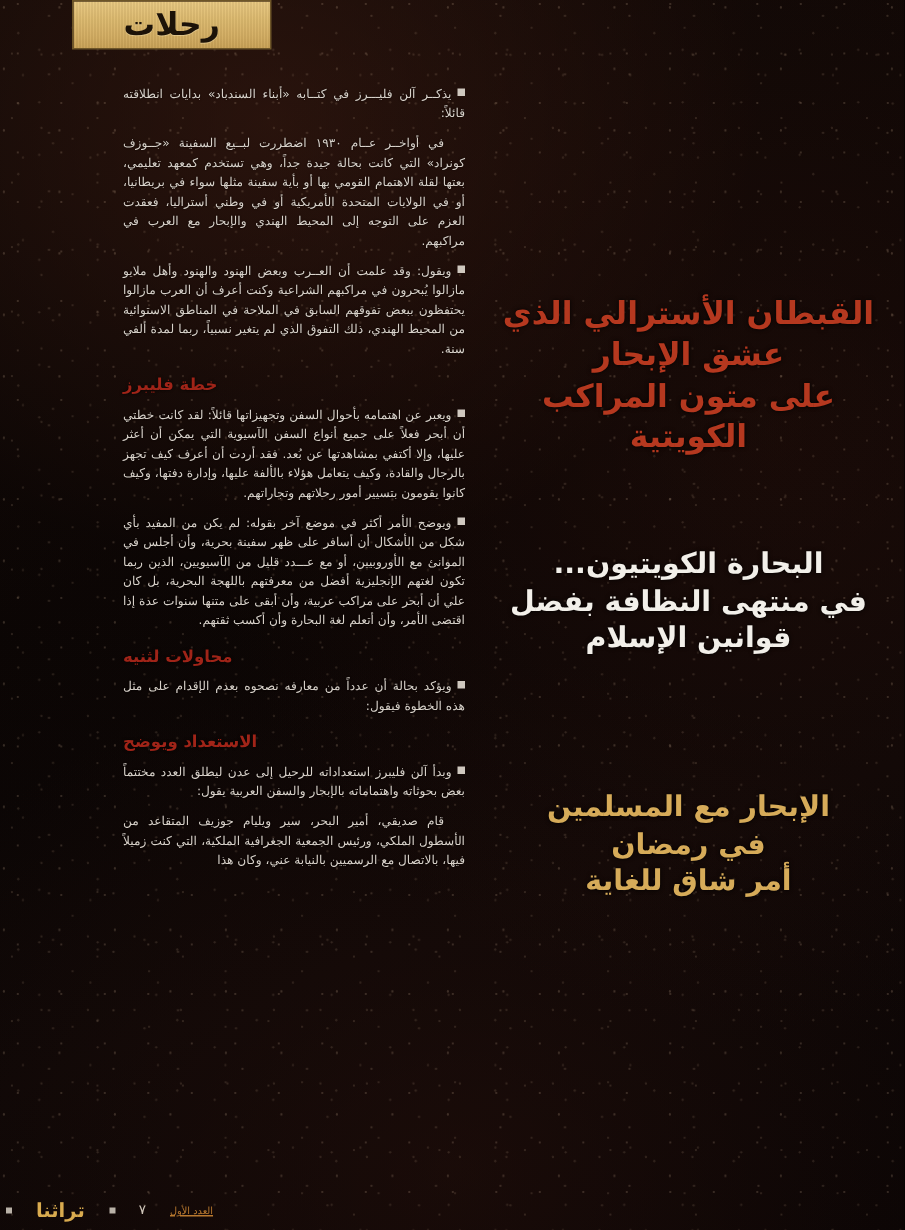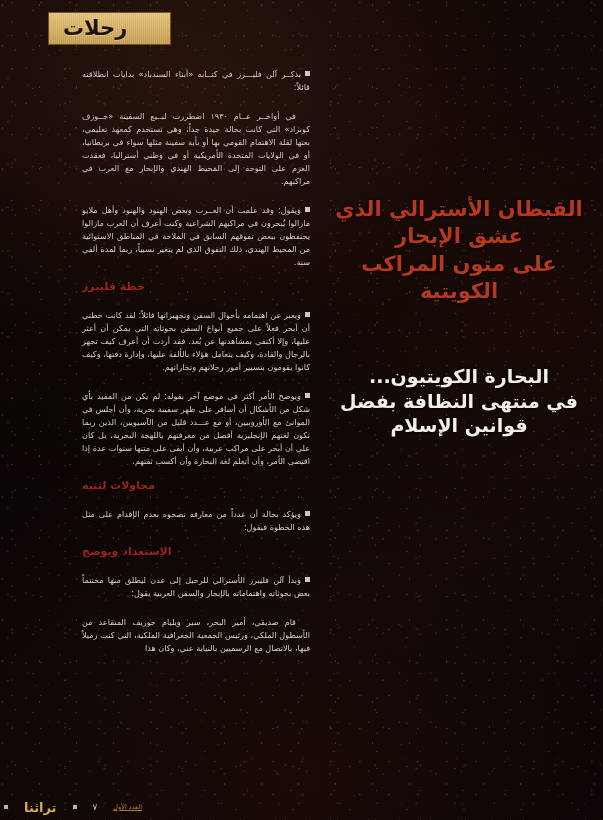--- a/index.html
+++ b/index.html
@@ -46,31 +46,31 @@
       radial-gradient(circle at 67% 95%, rgba(210,180,150,0.30) 0.5px, transparent 1px),
       radial-gradient(circle at 95% 50%, rgba(200,170,140,0.28) 0.6px, transparent 1px);
     background-size: 37px 41px, 53px 47px, 29px 33px, 61px 59px, 43px 39px,
                      31px 49px, 57px 43px, 45px 55px, 39px 35px, 51px 37px;
   }
 
   
   #masthead {
     position: absolute;
     left: 48px;
-    top: 12px;
-    width: 123px;
+    top: 0px;
+    width: 133px;
     height: 33px;
     background:
       repeating-linear-gradient(90deg, rgba(0,0,0,0.05) 0 1px, rgba(255,255,255,0.03) 1px 2px),
       linear-gradient(180deg, #e8c881 0%, #dcb96e 40%, #d3ad62 75%, #c9a257 100%);
     border: 1px solid #6d5528;
     box-sizing: border-box;
     display: flex;
     align-items: center;
-    justify-content: flex-end;
+    justify-content: center;
     padding: 0 14px;
   }
   #masthead .mast-text {
     font-family: "DejaVu Sans", "Liberation Sans", sans-serif;
     font-size: 21px;
     font-weight: bold;
     color: #1c1208;
     letter-spacing: -1px;
     line-height: 1;
     text-shadow: 0 1px 0 rgba(255,240,200,0.35);
@@ -82,21 +82,21 @@
     right: 293px;          
     top: 52px;
     width: 228px;
     direction: rtl;
     text-align: justify;
   }
   .para {
     color: #d9d2ca;
     font-size: 8.1px;
     line-height: 13.0px;
-    margin: 16px 0 7px 0;
+    margin: 4px 0 7px 0;
     text-align: justify;
     text-justify: inter-word;
     letter-spacing: 0.1px;
     text-shadow: 0 0 1px rgba(0,0,0,0.9);
   }
   .para.indent { text-indent: 14px; }
   .para .bullet {
     display: inline-block;
     width: 5px;
     height: 5px;
@@ -197,43 +197,46 @@
   <div id="text-column">
 
     <p class="para"><span class="bullet"></span><span>يذكــر آلن فليـــرز في كتــابه «أبناء السندباد» بدايات انطلاقته قائلاً:</span></p>
 
     <p class="para indent"><span>في أواخــر عــام ١٩٣٠ اضطررت لبــيع السفينة «جــوزف كونراد» التي كانت بحالة جيدة جداً، وهي تستخدم كمعهد تعليمي، بعتها لقلة الاهتمام القومي بها أو بأية سفينة مثلها سواء في بريطانيا، أو في الولايات المتحدة الأمريكية أو في وطني أستراليا، فعقدت العزم على التوجه إلى المحيط الهندي والإبحار مع العرب في مراكبهم.</span></p>
 
     <p class="para"><span class="bullet"></span><span>ويقول: وقد علمت أن العــرب وبعض الهنود والهنود وأهل ملايو مازالوا يُبحرون في مراكبهم الشراعية وكنت أعرف أن العرب مازالوا يحتفظون ببعض تفوقهم السابق في الملاحة في المناطق الاستوائية من المحيط الهندي، ذلك التفوق الذي لم يتغير نسبياً، ربما لمدة ألفي سنة.</span></p>
 
     <h2 class="subhead">خطة فليبرز</h2>
 
-    <p class="para"><span class="bullet"></span><span>ويعبر عن اهتمامه بأحوال السفن وتجهيزاتها قائلاً: لقد كانت خطتي أن أبحر فعلاً على جميع أنواع السفن بحوثاته التي يمكن أن أعثر عليها، وإلا أكتفي بمشاهدتها عن بُعد. فقد أردت أن أعرف كيف تجهز بالرجال والقادة، وكيف يتعامل هؤلاء بالألفة عليها، وإدارة دفتها، وكيف كانوا يقومون بتسيير أمور رحلاتهم وتجاراتهم.</span></p>
+    <p class="para"><span class="bullet"></span><span>ويعبر عن اهتمامه بأحوال السفن وتجهيزاتها قائلاً: لقد كانت خطتي أن أبحر فعلاً على جميع أنواع السفن الآسيوية التي يمكن أن أعثر عليها، وإلا أكتفي بمشاهدتها عن بُعد. فقد أردت أن أعرف كيف تجهز بالرجال والقادة، وكيف يتعامل هؤلاء بالألفة عليها، وإدارة دفتها، وكيف كانوا يقومون بتسيير أمور رحلاتهم وتجاراتهم.</span></p>
 
     <p class="para"><span class="bullet"></span><span>ويوضح الأمر أكثر في موضع آخر بقوله: لم يكن من المفيد بأي شكل من الأشكال أن أسافر على ظهر سفينة بحرية، وأن أجلس في الموانئ مع الأوروبيين، أو مع عـــدد قليل من الآسيويين، الذين ربما تكون لغتهم الإنجليزية أفضل من معرفتهم باللهجة البحرية، بل كان علي أن أبحر على مراكب عربية، وأن أبقى على متنها سنوات عدة إذا اقتضى الأمر، وأن أتعلم لغة البحارة وأن أكسب ثقتهم.</span></p>
 
     <h2 class="subhead">محاولات لثنيه</h2>
 
     <p class="para"><span class="bullet"></span><span>ويؤكد بحالة أن عدداً من معارفه نصحوه بعدم الإقدام على مثل هذه الخطوة فيقول:</span></p>
 
 
     <h2 class="subhead">الاستعداد ويوضح</h2>
 
-    <p class="para"><span class="bullet"></span><span>وبدأ آلن فليبرز الأسترالي للرحيل إلى عدن ليطلق منها مختتماً بعض بحوثاته واهتماماته بالإبحار والسفن العربية يقول:</span></p>
+    <p class="para"><span class="bullet"></span><span>وبدأ آلن فليبرز استعداداته للرحيل إلى عدن ليطلق العدد مختتماً بعض بحوثاته واهتماماته بالإبحار والسفن العربية يقول:</span></p>
 
     <p class="para indent"><span>قام صديقي، أمير البحر، سير ويليام جوزيف المتقاعد من الأسطول الملكي، ورئيس الجمعية الجغرافية الملكية، التي كنت زميلاً فيها، بالاتصال مع الرسميين بالنيابة عني، وكان هذا</span></p>
   </div>
 
   <div class="headline" id="headline-1">القبطان الأسترالي الذي
 عشق الإبحار
 على متون المراكب
 الكويتية</div>
   <div class="headline" id="headline-2">البحارة الكويتيون...
 في منتهى النظافة بفضل
 قوانين الإسلام</div>
+  <div class="headline" id="headline-3">الإبحار مع المسلمين
+في رمضان
+أمر شاق للغاية</div>
 
   <div id="footer">
     <span class="sq"></span>
     <span class="brand">تراثنا</span>
     <span class="sq"></span>
     <span class="pageno">٧</span>
     <span class="issue">العدد الأول</span>
   </div>
 </div>
 

